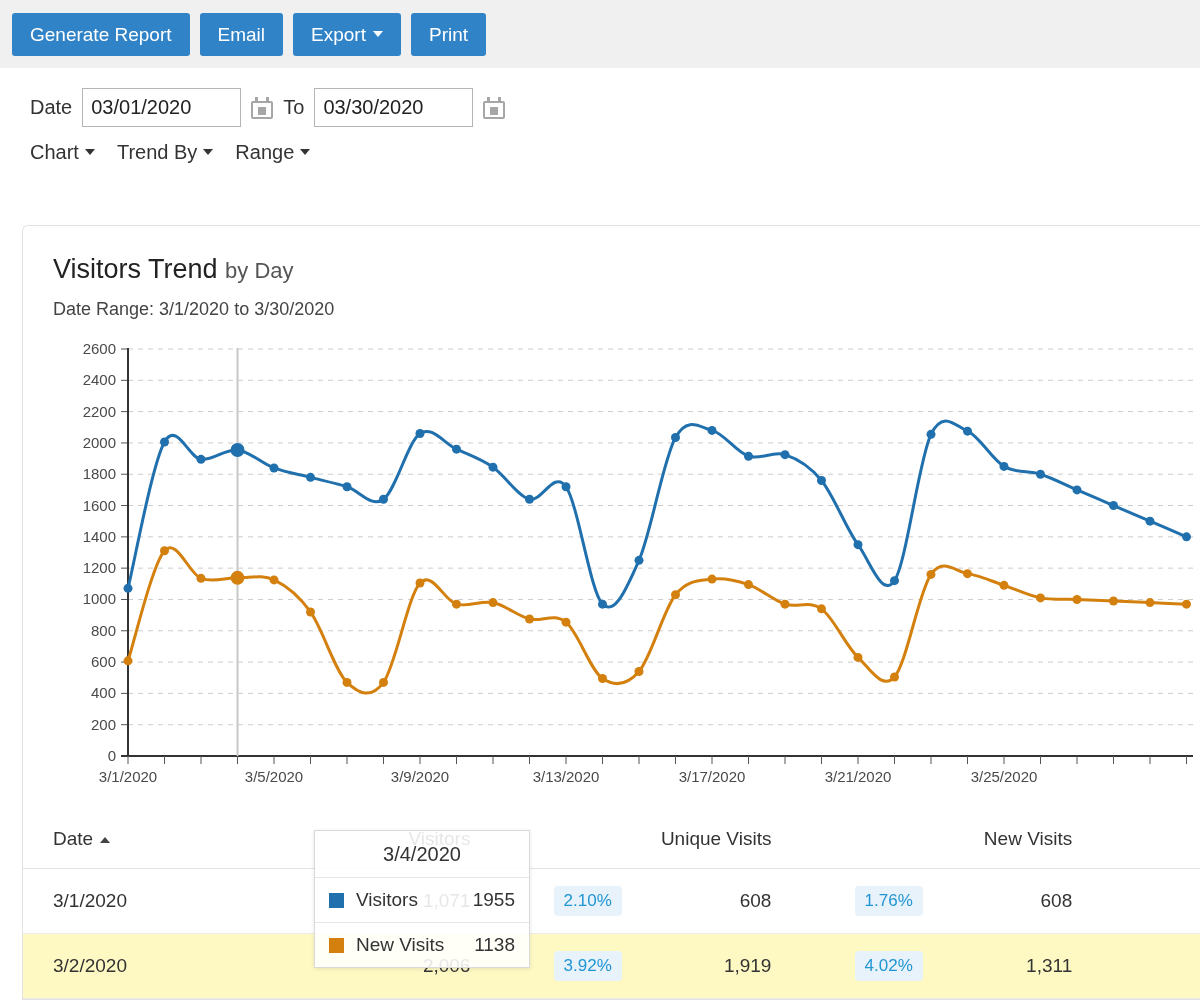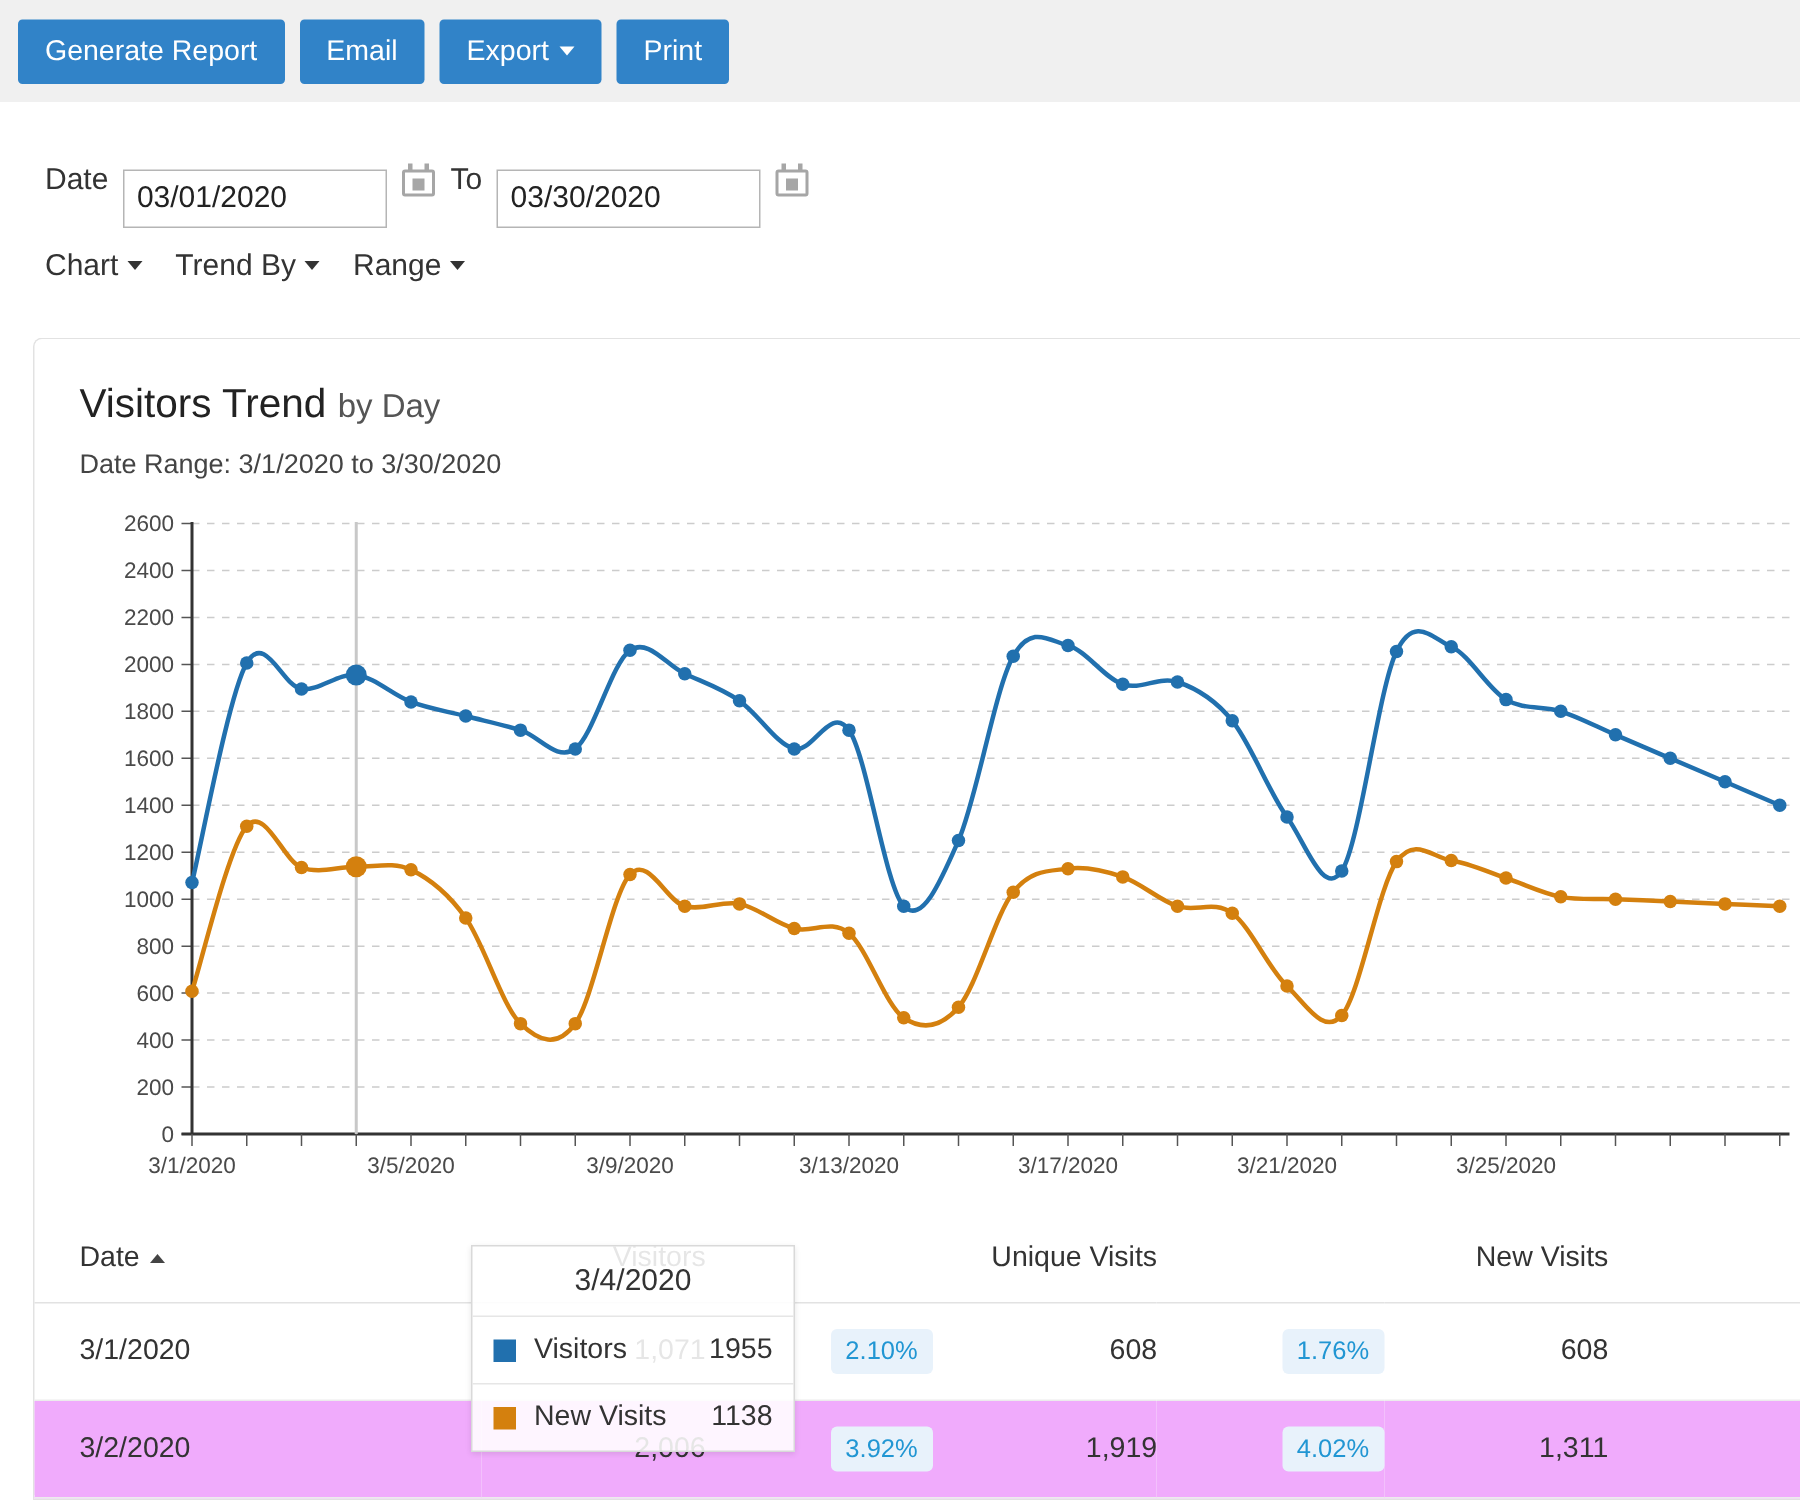--- a/index.html
+++ b/index.html
@@ -50,29 +50,28 @@
   
   .filters { padding: 20px 30px 0 30px; }
   .daterow {
     display: flex;
     align-items: center;
     gap: 10px;
     margin-bottom: 14px;
   }
   .flabel { font-size: 20px; color: #333; }
   .dateinput {
-    width: 176px;
+    width: 159px;
     height: 39px;
     border: 1px solid #b5b5b5;
     background: #fff;
     font-family: "Liberation Sans", sans-serif;
     font-size: 20px;
     color: #222;
     padding: 0 8px;
-    margin-top: 25px;
   }
   .cal-icon {
     width: 22px; height: 22px;
     position: relative;
     display: inline-block;
     flex: 0 0 auto;
   }
   .cal-icon .body {
     position: absolute; left: 0; top: 4px;
     width: 22px; height: 18px;
@@ -179,21 +178,21 @@
     font-size: 19px;
     color: #333;
     padding: 17px 0;
     border-bottom: 1px solid #ececec;
     white-space: nowrap;
   }
   .c-date { width: 300px; text-align: left; padding-left: 30px !important; }
   .c-num  { width: 150px; text-align: right; }
   .c-pct  { width: 152px; text-align: right; padding-left: 12px !important; }
   .th-num { text-align: right; }
-  .row-alt td { background: #f0abfc; }
+  .row-alt td { background: #fef9c3; }
   .pct {
     display: inline-block;
     background: #e8f2fb;
     color: #2196d3;
     font-size: 17px;
     border-radius: 4px;
     padding: 5px 10px;
   }
   .sortarrow {
     display: inline-block;

